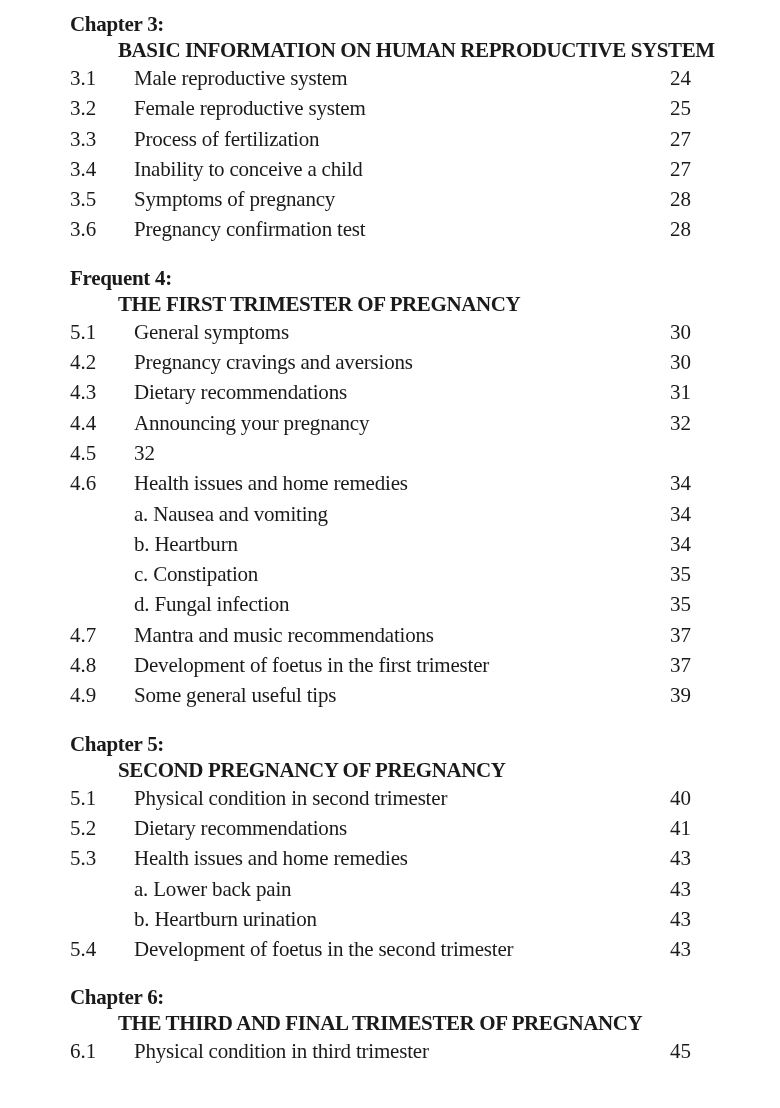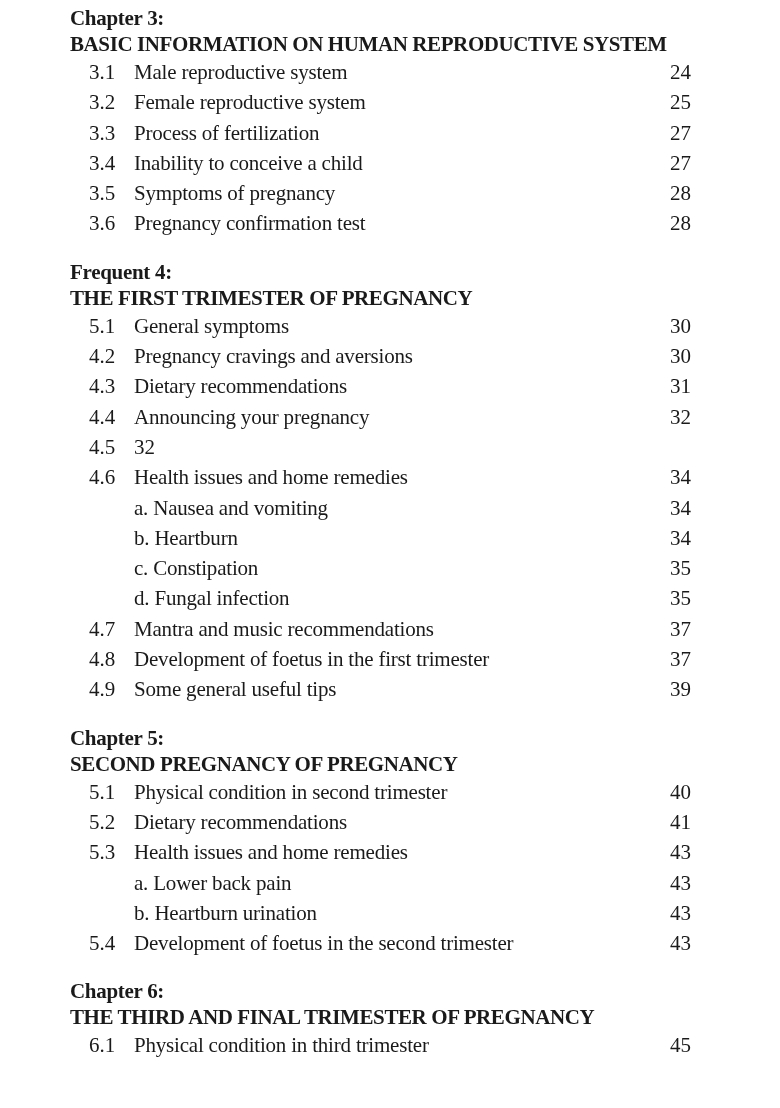--- a/index.html
+++ b/index.html
@@ -2,27 +2,27 @@
 <html><head>
   <meta charset="utf-8">
   <style>
     html, body { margin: 0; padding: 0; }
     body {
       width: 780px; height: 1108px; overflow: hidden;
       background: #ffffff; color: #1a1a1a;
       font-family: "Liberation Serif", "DejaVu Serif", serif;
       position: relative;
     }
-    .page { position: absolute; left: 70px; top: 6px; width: 640px; }
+    .page { position: absolute; left: 70px; top: 12px; width: 640px; }
     .chapter { margin: 0; }
     .chapter + .chapter { margin-top: 21px; }
     .ch-label { font-weight: bold; font-size: 21px; line-height: 25px; height: 25px; letter-spacing: -0.3px; }
-    .ch-title { font-weight: bold; font-size: 21px; line-height: 26px; height: 26px; white-space: nowrap; letter-spacing: -0.4px; }
+    .ch-title { font-weight: bold; font-size: 21px; line-height: 26px; height: 26px; white-space: nowrap; letter-spacing: -0.4px; margin-left: 48px; }
     .entry { display: flex; align-items: baseline; height: 30.3px; line-height: 30px; font-size: 21px; }
-    .entry .num { width: 64px; flex: none; text-align: center; }
+    .entry .num { width: 64px; flex: none; }
     .entry .title { flex: 1; white-space: nowrap; letter-spacing: -0.2px; }
     .entry .pg { width: 40px; text-align: left; flex: none; }
     .entry.sub .num { width: 64px; }
   </style>
 </head>
 <body>
 
 <div class="page">
 
   <div class="chapter">

